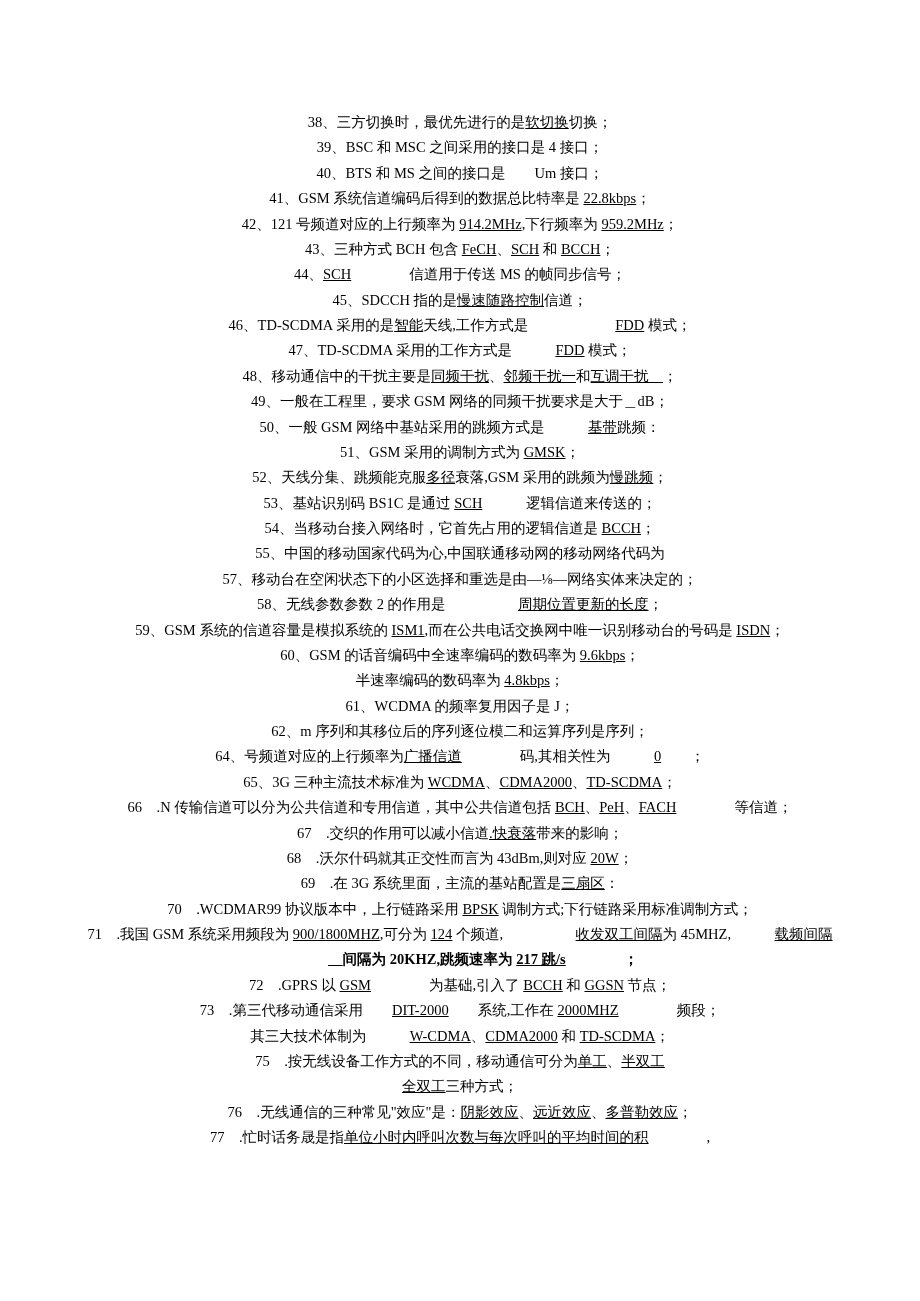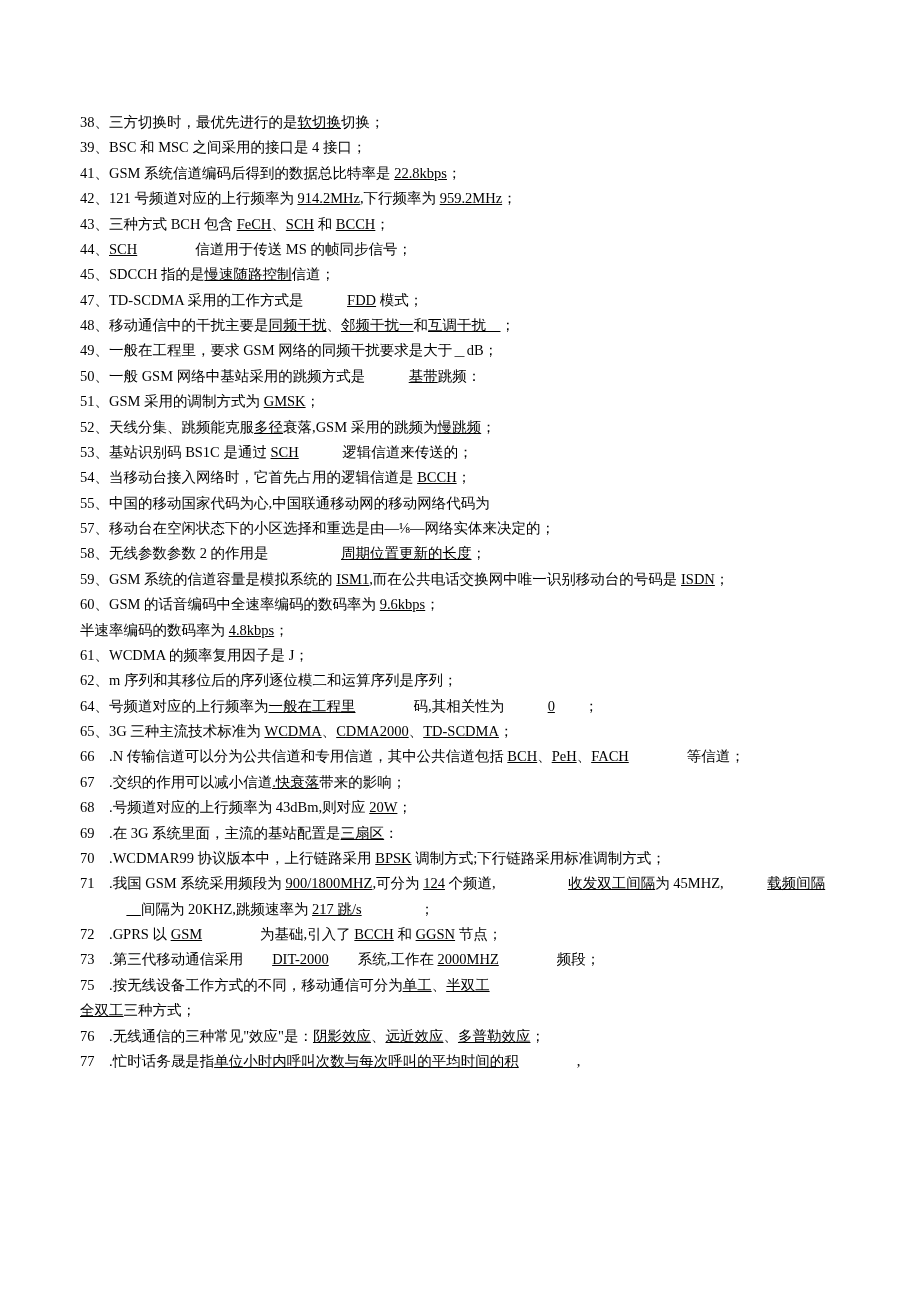--- a/index.html
+++ b/index.html
@@ -9,70 +9,75 @@
     font-family: "SimSun", "宋体", serif;
     font-size: 14.5px;
     color: #000;
     line-height: 1.75;
   }
   .page {
     width: 920px;
     min-height: 1301px;
     box-sizing: border-box;
     padding: 110px 80px 60px 80px;
+    text-align: center;
   }
   .line {
     white-space: normal;
     word-break: break-all;
   }
   .u {
     text-decoration: underline;
   }
   .indent {
     padding-left: 3.2em;
+    font-weight: bold;
   }
   .sub {
     padding-left: 0;
   }
 </style>
 </head>
 <body>
 
 <div class="page" id="root">
     <div class="line"><span>38、</span><span>三方切换时，最优先进行的是</span><span class="u">软切换</span><span>切换；</span></div>
     <div class="line"><span>39、</span><span>BSC 和 MSC 之间采用的接口是 4 接口；</span></div>
+    <div class="line"><span>40、</span><span>BTS 和 MS 之间的接口是　　Um 接口；</span></div>
     <div class="line"><span>41、</span><span>GSM 系统信道编码后得到的数据总比特率是 </span><span class="u">22.8kbps</span><span>；</span></div>
     <div class="line"><span>42、</span><span>121 号频道对应的上行频率为 </span><span class="u">914.2MHz</span><span>,下行频率为 </span><span class="u">959.2MHz</span><span>；</span></div>
     <div class="line"><span>43、</span><span>三种方式 BCH 包含 </span><span class="u">FeCH</span><span>、</span><span class="u">SCH</span><span> 和 </span><span class="u">BCCH</span><span>；</span></div>
     <div class="line"><span>44、</span><span class="u">SCH</span><span>　　　　信道用于传送 MS 的帧同步信号；</span></div>
     <div class="line"><span>45、</span><span>SDCCH 指的是</span><span class="u">慢速随路控制</span><span>信道；</span></div>
+    <div class="line"><span>46、</span><span>TD-SCDMA 采用的是</span><span class="u">智能</span><span>天线,工作方式是　　　　　　</span><span class="u">FDD</span><span> 模式；</span></div>
     <div class="line"><span>47、</span><span>TD-SCDMA 采用的工作方式是　　　</span><span class="u">FDD</span><span> 模式；</span></div>
     <div class="line"><span>48、</span><span>移动通信中的干扰主要是</span><span class="u">同频干扰</span><span>、</span><span class="u">邻频干扰一</span><span>和</span><span class="u">互调干扰　</span><span>；</span></div>
     <div class="line"><span>49、</span><span>一般在工程里，要求 GSM 网络的同频干扰要求是大于＿dB；</span></div>
     <div class="line"><span>50、</span><span>一般 GSM 网络中基站采用的跳频方式是　　　</span><span class="u">基带</span><span>跳频：</span></div>
     <div class="line"><span>51、</span><span>GSM 采用的调制方式为 </span><span class="u">GMSK</span><span>；</span></div>
     <div class="line"><span>52、</span><span>天线分集、跳频能克服</span><span class="u">多径</span><span>衰落,GSM 采用的跳频为</span><span class="u">慢跳频</span><span>；</span></div>
     <div class="line"><span>53、</span><span>基站识别码 BS1C 是通过 </span><span class="u">SCH</span><span>　　　逻辑信道来传送的；</span></div>
     <div class="line"><span>54、</span><span>当移动台接入网络时，它首先占用的逻辑信道是 </span><span class="u">BCCH</span><span>；</span></div>
     <div class="line"><span>55、</span><span>中国的移动国家代码为心,中国联通移动网的移动网络代码为</span></div>
     <div class="line"><span>57、</span><span>移动台在空闲状态下的小区选择和重选是由—⅛—网络实体来决定的；</span></div>
     <div class="line"><span>58、</span><span>无线参数参数 2 的作用是　　　　　</span><span class="u">周期位置更新的长度</span><span>；</span></div>
     <div class="line"><span>59、</span><span>GSM 系统的信道容量是模拟系统的 </span><span class="u">ISM1</span><span>,而在公共电话交换网中唯一识别移动台的号码是 </span><span class="u">ISDN</span><span>；</span></div>
     <div class="line"><span>60、</span><span>GSM 的话音编码中全速率编码的数码率为 </span><span class="u">9.6kbps</span><span>；</span></div>
     <div class="line sub"><span>半速率编码的数码率为 </span><span class="u">4.8kbps</span><span>；</span></div>
     <div class="line"><span>61、</span><span>WCDMA 的频率复用因子是 J；</span></div>
     <div class="line"><span>62、</span><span>m 序列和其移位后的序列逐位模二和运算序列是序列；</span></div>
-    <div class="line"><span>64、</span><span>号频道对应的上行频率为</span><span class="u">一般在工程里</span><span>　　　　码,其相关性为　　　</span><span class="u">0</span><span>　　；</span></div>
+    <div class="line"><span>64、</span><span>号频道对应的上行频率为</span><span class="u">广播信道</span><span>　　　　码,其相关性为　　　</span><span class="u">0</span><span>　　；</span></div>
     <div class="line"><span>65、</span><span>3G 三种主流技术标准为 </span><span class="u">WCDMA</span><span>、</span><span class="u">CDMA2000</span><span>、</span><span class="u">TD-SCDMA</span><span>；</span></div>
     <div class="line"><span>66　.</span><span>N 传输信道可以分为公共信道和专用信道，其中公共信道包括 </span><span class="u">BCH</span><span>、</span><span class="u">PeH</span><span>、</span><span class="u">FACH</span><span>　　　　等信道；</span></div>
     <div class="line"><span>67　.</span><span>交织的作用可以减小信道</span><span class="u">.快衰落</span><span>带来的影响；</span></div>
-    <div class="line"><span>68　.</span><span>号频道对应的上行频率为 43dBm,则对应 </span><span class="u">20W</span><span>；</span></div>
+    <div class="line"><span>68　.</span><span>沃尔什码就其正交性而言为 43dBm,则对应 </span><span class="u">20W</span><span>；</span></div>
     <div class="line"><span>69　.</span><span>在 3G 系统里面，主流的基站配置是</span><span class="u">三扇区</span><span>：</span></div>
     <div class="line"><span>70　.</span><span>WCDMAR99 协议版本中，上行链路采用 </span><span class="u">BPSK</span><span> 调制方式;下行链路采用标准调制方式；</span></div>
     <div class="line"><span>71　.</span><span>我国 GSM 系统采用频段为 </span><span class="u">900/1800MHZ</span><span>,可分为 </span><span class="u">124</span><span> 个频道,　　　　　</span><span class="u">收发双工间隔</span><span>为 45MHZ,　　　</span><span class="u">载频间隔</span></div>
     <div class="line indent"><span class="u">　</span><span>间隔为 20KHZ,跳频速率为 </span><span class="u">217 跳/s</span><span>　　　　；</span></div>
     <div class="line"><span>72　.</span><span>GPRS 以 </span><span class="u">GSM</span><span>　　　　为基础,引入了 </span><span class="u">BCCH</span><span> 和 </span><span class="u">GGSN</span><span> 节点；</span></div>
     <div class="line"><span>73　.</span><span>第三代移动通信采用　　</span><span class="u">DIT-2000</span><span>　　系统,工作在 </span><span class="u">2000MHZ</span><span>　　　　频段；</span></div>
+    <div class="line sub"><span>其三大技术体制为　　　</span><span class="u">W-CDMA</span><span>、</span><span class="u">CDMA2000</span><span> 和 </span><span class="u">TD-SCDMA</span><span>；</span></div>
     <div class="line"><span>75　.</span><span>按无线设备工作方式的不同，移动通信可分为</span><span class="u">单工</span><span>、</span><span class="u">半双工</span></div>
     <div class="line sub"><span class="u">全双工</span><span>三种方式；</span></div>
     <div class="line"><span>76　.</span><span>无线通信的三种常见"效应"是：</span><span class="u">阴影效应</span><span>、</span><span class="u">远近效应</span><span>、</span><span class="u">多普勒效应</span><span>；</span></div>
     <div class="line"><span>77　.</span><span>忙时话务晟是指</span><span class="u">单位小时内呼叫次数与每次呼叫的平均时间的积</span><span>　　　　,</span></div>
   </div>
 
 </body></html>

